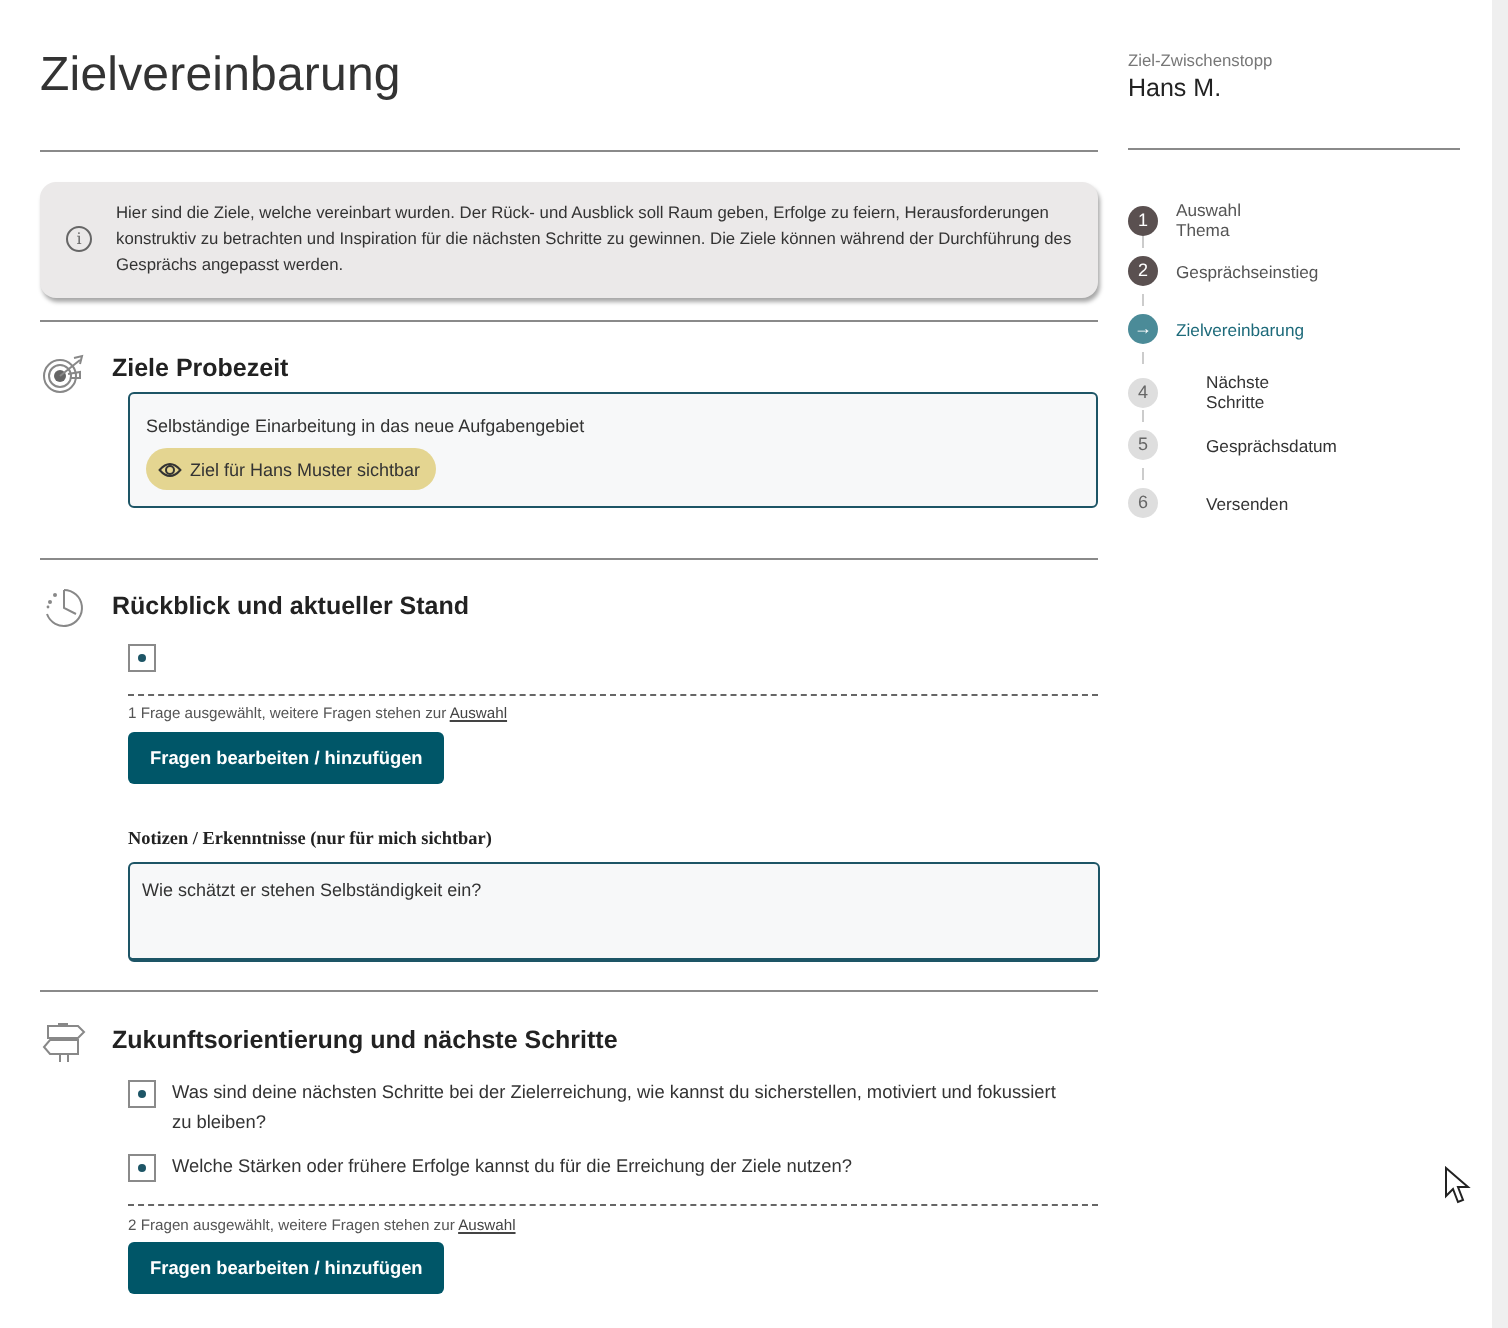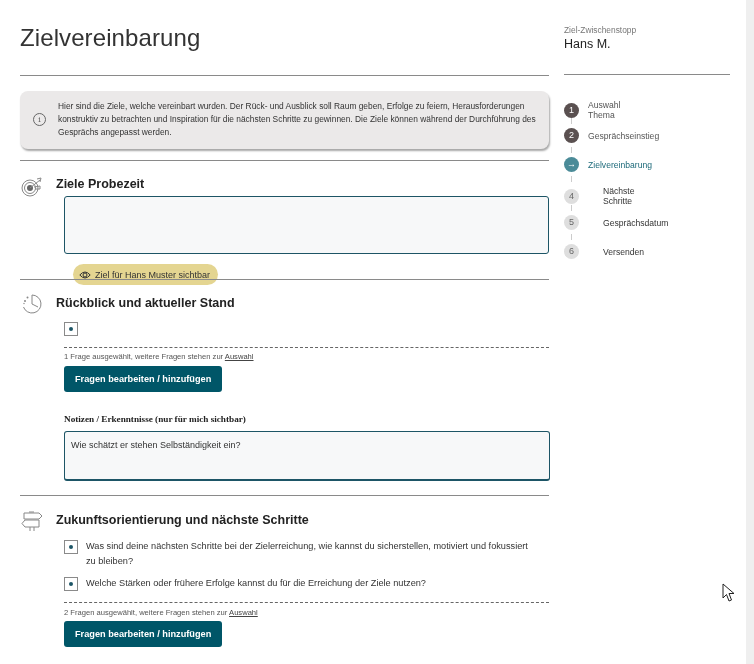--- a/index.html
+++ b/index.html
@@ -17,21 +17,21 @@
   .info-icon { position: absolute; left: 13px; top: 22px; width: 13px; height: 13px; border: 1px solid #666; border-radius: 50%;
                font-size: 8px; line-height: 11px; text-align: center; color: #666; font-family: "DejaVu Serif", serif; }
   .info-text { position: absolute; left: 38px; top: 9px; width: 486px; font-size: 8.4px; line-height: 13px; color: #333; }
 
   .section-icon { position: absolute; left: 0; width: 24px; height: 24px; }
   .section-title { position: absolute; left: 36px; font-size: 12.5px; font-weight: 600; color: #222; }
 
   .goal-box { position: absolute; left: 44px; top: 196px; width: 485px; height: 58px; border: 1px solid #1d5566; border-radius: 3px; background: #f7f8f9; }
   .goal-text { position: absolute; left: 8px; top: 11px; font-size: 9px; color: #333; }
   .visible-chip { position: absolute; left: 8px; top: 27px; height: 21px; padding: 0 8px 0 6px; background: #e4d591; border-radius: 11px;
-                  font-size: 9px; color: #333; display: flex; align-items: center; gap: 4px; margin-top: 40px; }
+                  font-size: 9px; color: #333; display: flex; align-items: center; gap: 4px; }
   .eye-icon { width: 12px; height: 10px; }
 
   .q-row { position: absolute; left: 44px; display: flex; align-items: flex-start; }
   .q-check { width: 14px; height: 14px; border: 1px solid #8a8a8a; background: #fff; position: relative; flex-shrink: 0; margin-top: 1px; }
   .q-check::after { content: ""; position: absolute; left: 4px; top: 4px; width: 4px; height: 4px; border-radius: 50%; background: #1d5566; }
   .q-text { margin-left: 8px; font-size: 9.2px; line-height: 14.5px; color: #333; }
 
   .dash { position: absolute; left: 44px; width: 485px; height: 0; border-top: 1px dashed #666; }
   .meta { position: absolute; left: 44px; font-size: 7.6px; color: #555; }
   .meta a { color: #444; text-decoration: underline; }
@@ -79,20 +79,21 @@
   <svg class="section-icon" style="top:175px" viewBox="0 0 24 24">
     <circle cx="10" cy="13" r="8" fill="none" stroke="#888" stroke-width="1"></circle>
     <circle cx="10" cy="13" r="5.5" fill="none" stroke="#888" stroke-width="1"></circle>
     <circle cx="10" cy="13" r="3" fill="#666"></circle>
     <line x1="10" y1="13" x2="20" y2="5" stroke="#888" stroke-width="1"></line>
     <path d="M17 4 L21 3 L20 7" fill="none" stroke="#888" stroke-width="1"></path>
     <path d="M14 12 L20 11 L20 14 L15 14" fill="none" stroke="#888" stroke-width="1"></path>
   </svg>
   <div class="section-title" style="top:177px">Ziele Probezeit</div>
   <div class="goal-box">
+    <div class="goal-text">Selbständige Einarbeitung in das neue Aufgabengebiet</div>
     <div class="visible-chip">
       <svg class="eye-icon" viewBox="0 0 12 10">
         <path d="M0.8 5 Q6 -1 11.2 5 Q6 11 0.8 5 Z" fill="none" stroke="#333" stroke-width="1"></path>
         <circle cx="6" cy="5" r="2" fill="none" stroke="#333" stroke-width="1"></circle>
       </svg>
       <span>Ziel für Hans Muster sichtbar</span>
     </div>
   </div>
 
   <div class="hr" style="top:279px"></div>

